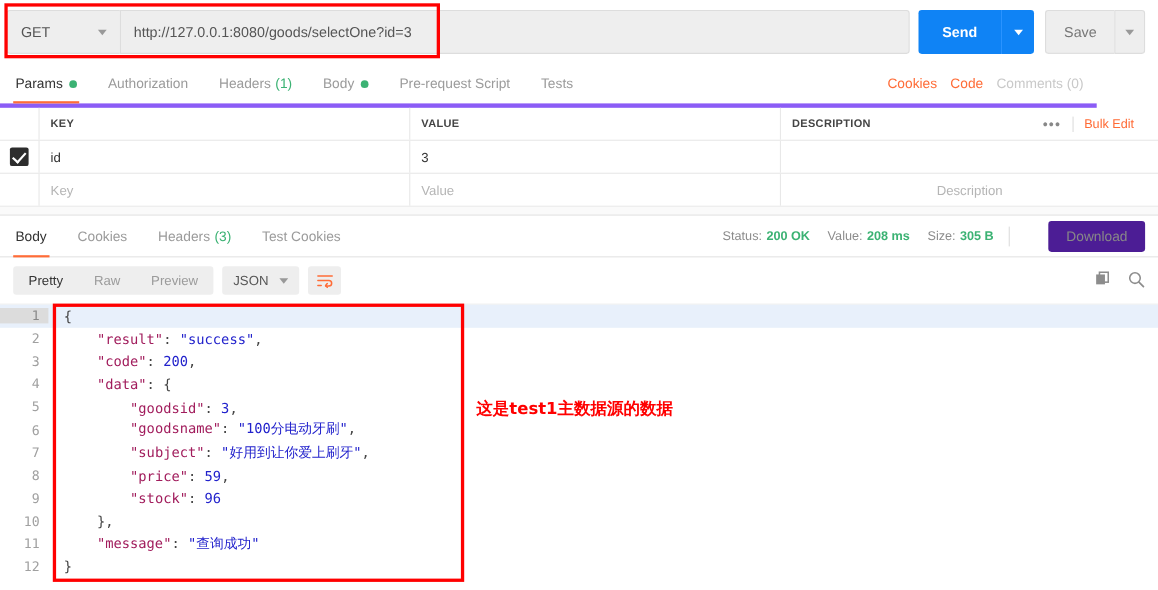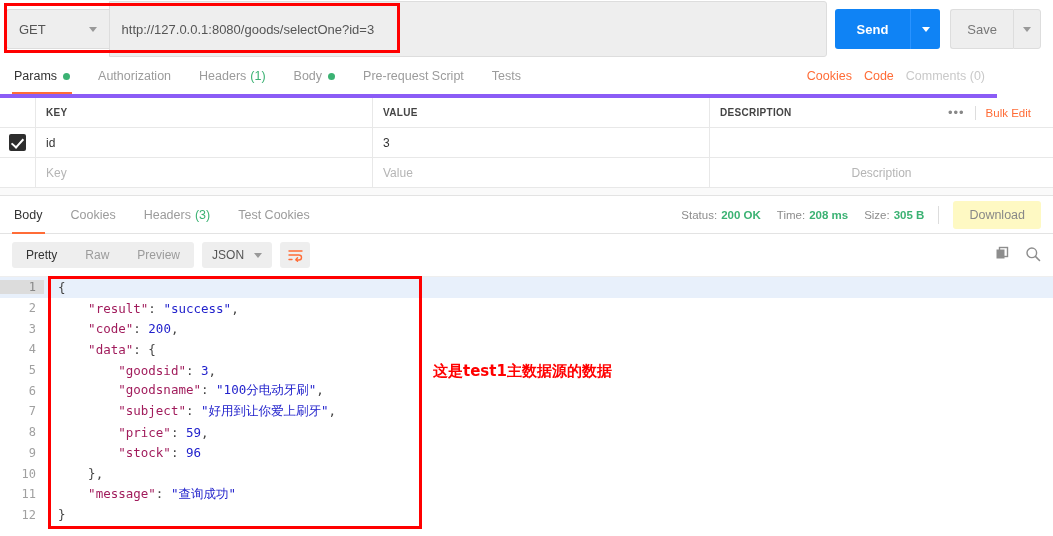--- a/index.html
+++ b/index.html
@@ -15,21 +15,21 @@
 
   
   .urlbar { position: absolute; left: 0; top: 0; width: 1053px; height: 58px;
             background: #fff; display: flex; align-items: center; padding: 9px 12px 9px 6px; }
   .method-box { width: 122px; height: 40px; background: #eee; border: 1px solid #ddd;
                 border-right: none; border-radius: 3px 0 0 3px; display: flex; align-items: center;
                 justify-content: space-between; padding: 0 12px; }
   .method-label { font-size: 13px; color: #555; }
   .caret { width: 0; height: 0; border-left: 4px solid transparent; border-right: 4px solid transparent;
            border-top: 5px solid #999; }
-  .url-input { flex: 0 0 718px; height: 56px; background: #eee; border: 1px solid #ddd;
+  .url-input { flex: 0 0 718px; height: 40px; background: #eee; border: 1px solid #ddd;
                border-radius: 0 3px 3px 0; display: flex; align-items: center; padding: 0 12px;
                font-size: 13px; color: #555; }
   .spacer { flex: 1; }
   .send-group { display: flex; height: 40px; margin-left: 8px; }
   .send-btn { background: #0f83f5; color: #fff; font-weight: bold; font-size: 13px;
               border-radius: 3px 0 0 3px; display: flex; align-items: center; padding: 0 22px; }
   .send-caret { background: #0f83f5; width: 30px; border-radius: 0 3px 3px 0;
                 border-left: 1px solid #2a93ff; display: flex; align-items: center; justify-content: center; }
   .send-caret .caret { border-top-color: #fff; }
   .save-group { display: flex; height: 40px; margin-left: 10px; }
@@ -83,21 +83,21 @@
              border-bottom: 1px solid #e3e3e3; display: flex; align-items: center; }
   .rtab { display: flex; align-items: center; padding: 0 14px; height: 38px; font-size: 12.5px;
           color: #9b9b9b; position: relative; }
   .rtab.active { color: #333; }
   .rtab.active:after { content: ""; position: absolute; left: 12px; right: 12px; bottom: 0;
                        height: 2px; background: #ff6c37; }
   .meta { margin-left: auto; display: flex; align-items: center; padding-right: 12px; font-size: 11.5px; }
   .meta .lbl { color: #8c8c8c; margin-left: 16px; }
   .meta .val { color: #3bb273; margin-left: 4px; font-weight: bold; }
   .meta-sep { width: 1px; height: 18px; background: #ddd; margin: 0 14px; }
-  .dl-btn { background: #fef9c3; color: #888; font-size: 12.5px; padding: 7px 16px; border-radius: 3px; }
+  .dl-btn { background: #4c1d95; color: #888; font-size: 12.5px; padding: 7px 16px; border-radius: 3px; margin-left: 21px; }
 
   
   .fbar { position: absolute; left: 0; top: 234px; width: 1053px; height: 42px;
           display: flex; align-items: center; padding: 0 12px; }
   .pill-group { background: #eee; border-radius: 3px; display: flex; height: 26px; align-items: center; }
   .pill { padding: 0 14px; font-size: 12px; color: #9b9b9b; line-height: 26px; }
   .pill.active { color: #333; }
   .json-sel { background: #eee; border-radius: 3px; height: 26px; display: flex; align-items: center;
               padding: 0 10px; margin-left: 8px; gap: 10px; font-size: 12px; color: #555; }
   .wrap-btn { background: #eee; border-radius: 3px; height: 26px; width: 30px; margin-left: 8px;
@@ -249,21 +249,21 @@
           <span>Headers</span>
           <span class="cnt">(3)</span>
         </div>
         <div class="rtab">
           <span>Test Cookies</span>
         </div>
       </div>
     <div class="meta">
       <span class="lbl">Status:</span>
       <span class="val">200 OK</span>
-      <span class="lbl">Time:</span>
+      <span class="lbl">Value:</span>
       <span class="val">208 ms</span>
       <span class="lbl">Size:</span>
       <span class="val">305 B</span>
       <span class="meta-sep"></span>
       <span class="dl-btn">Download</span>
     </div>
   </div>
 
   <div class="fbar">
     <div class="pill-group" id="format-tabs-host">

